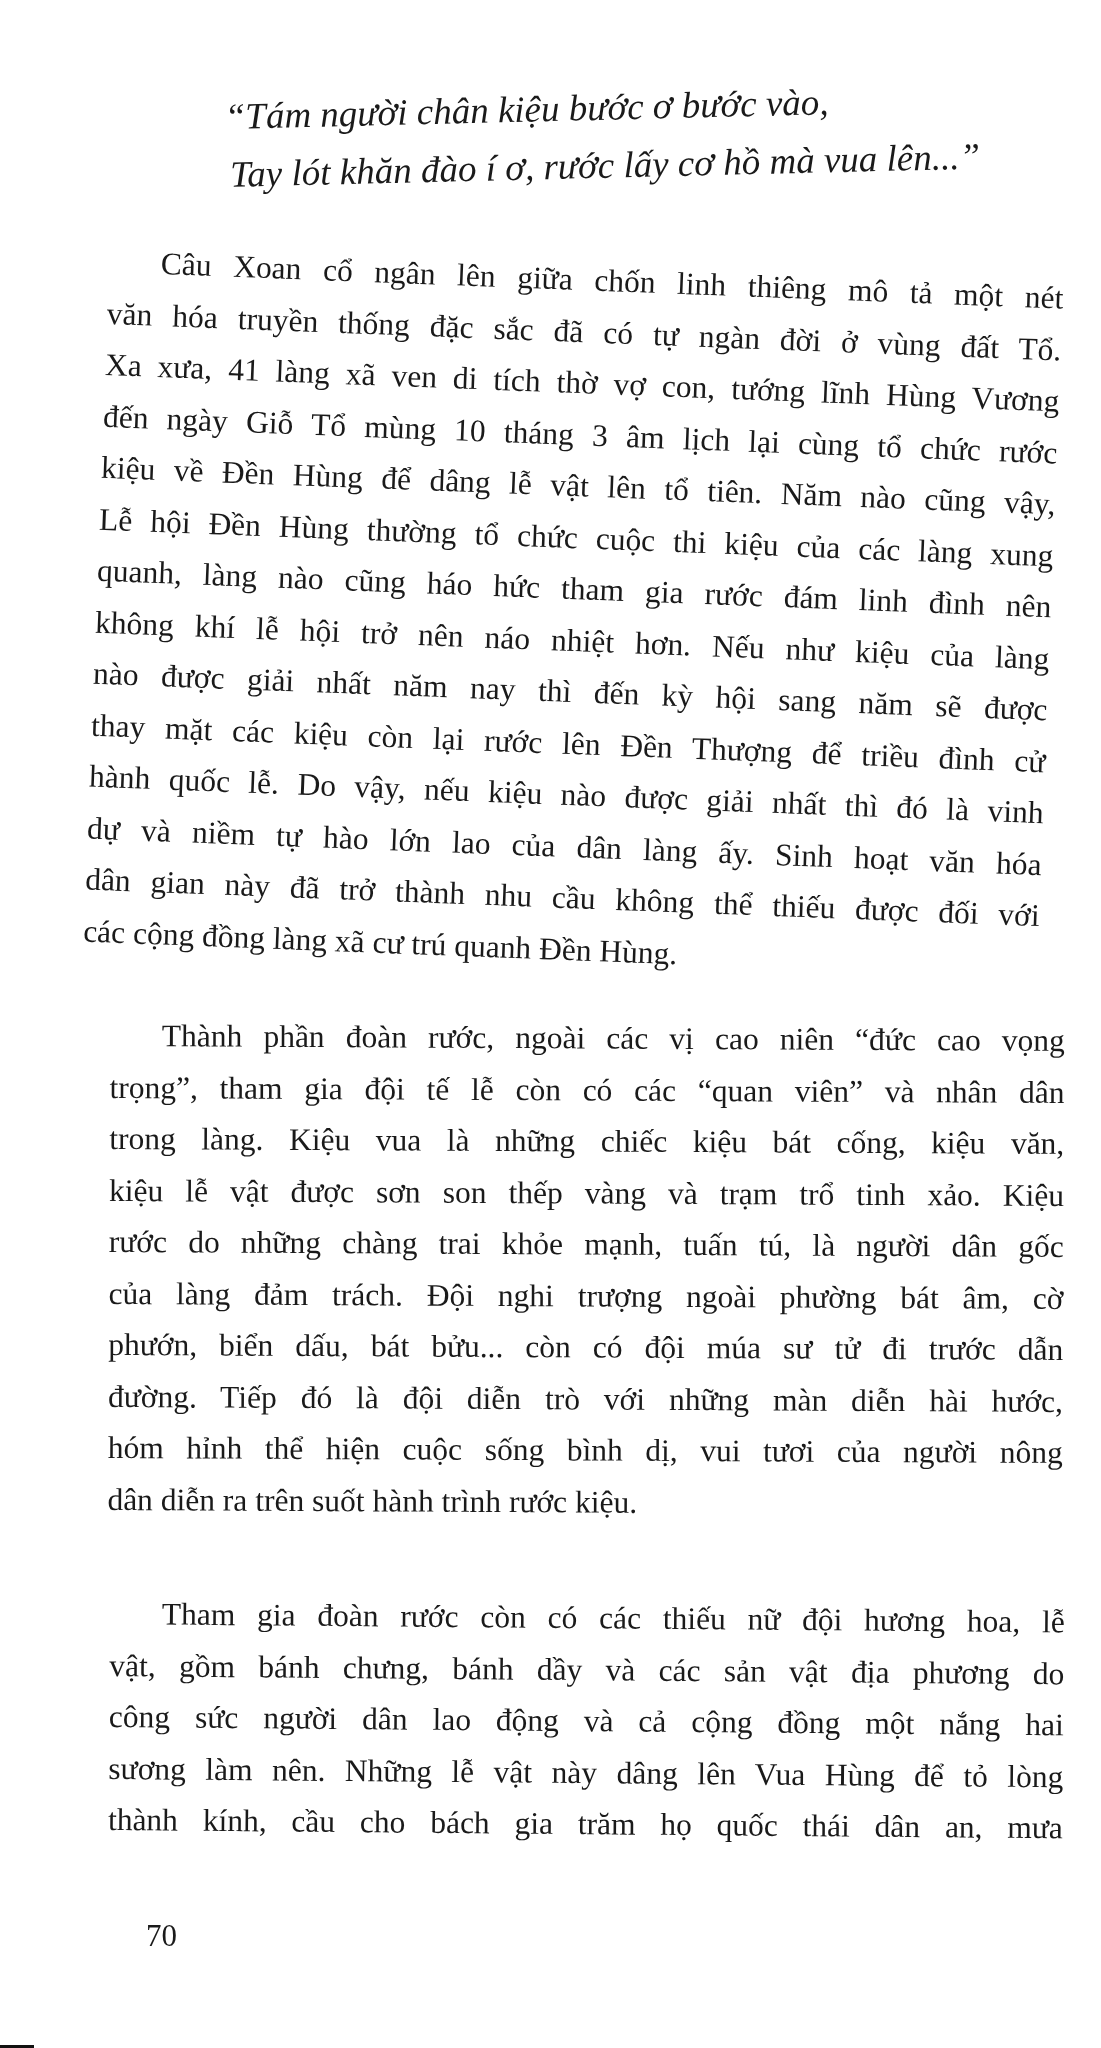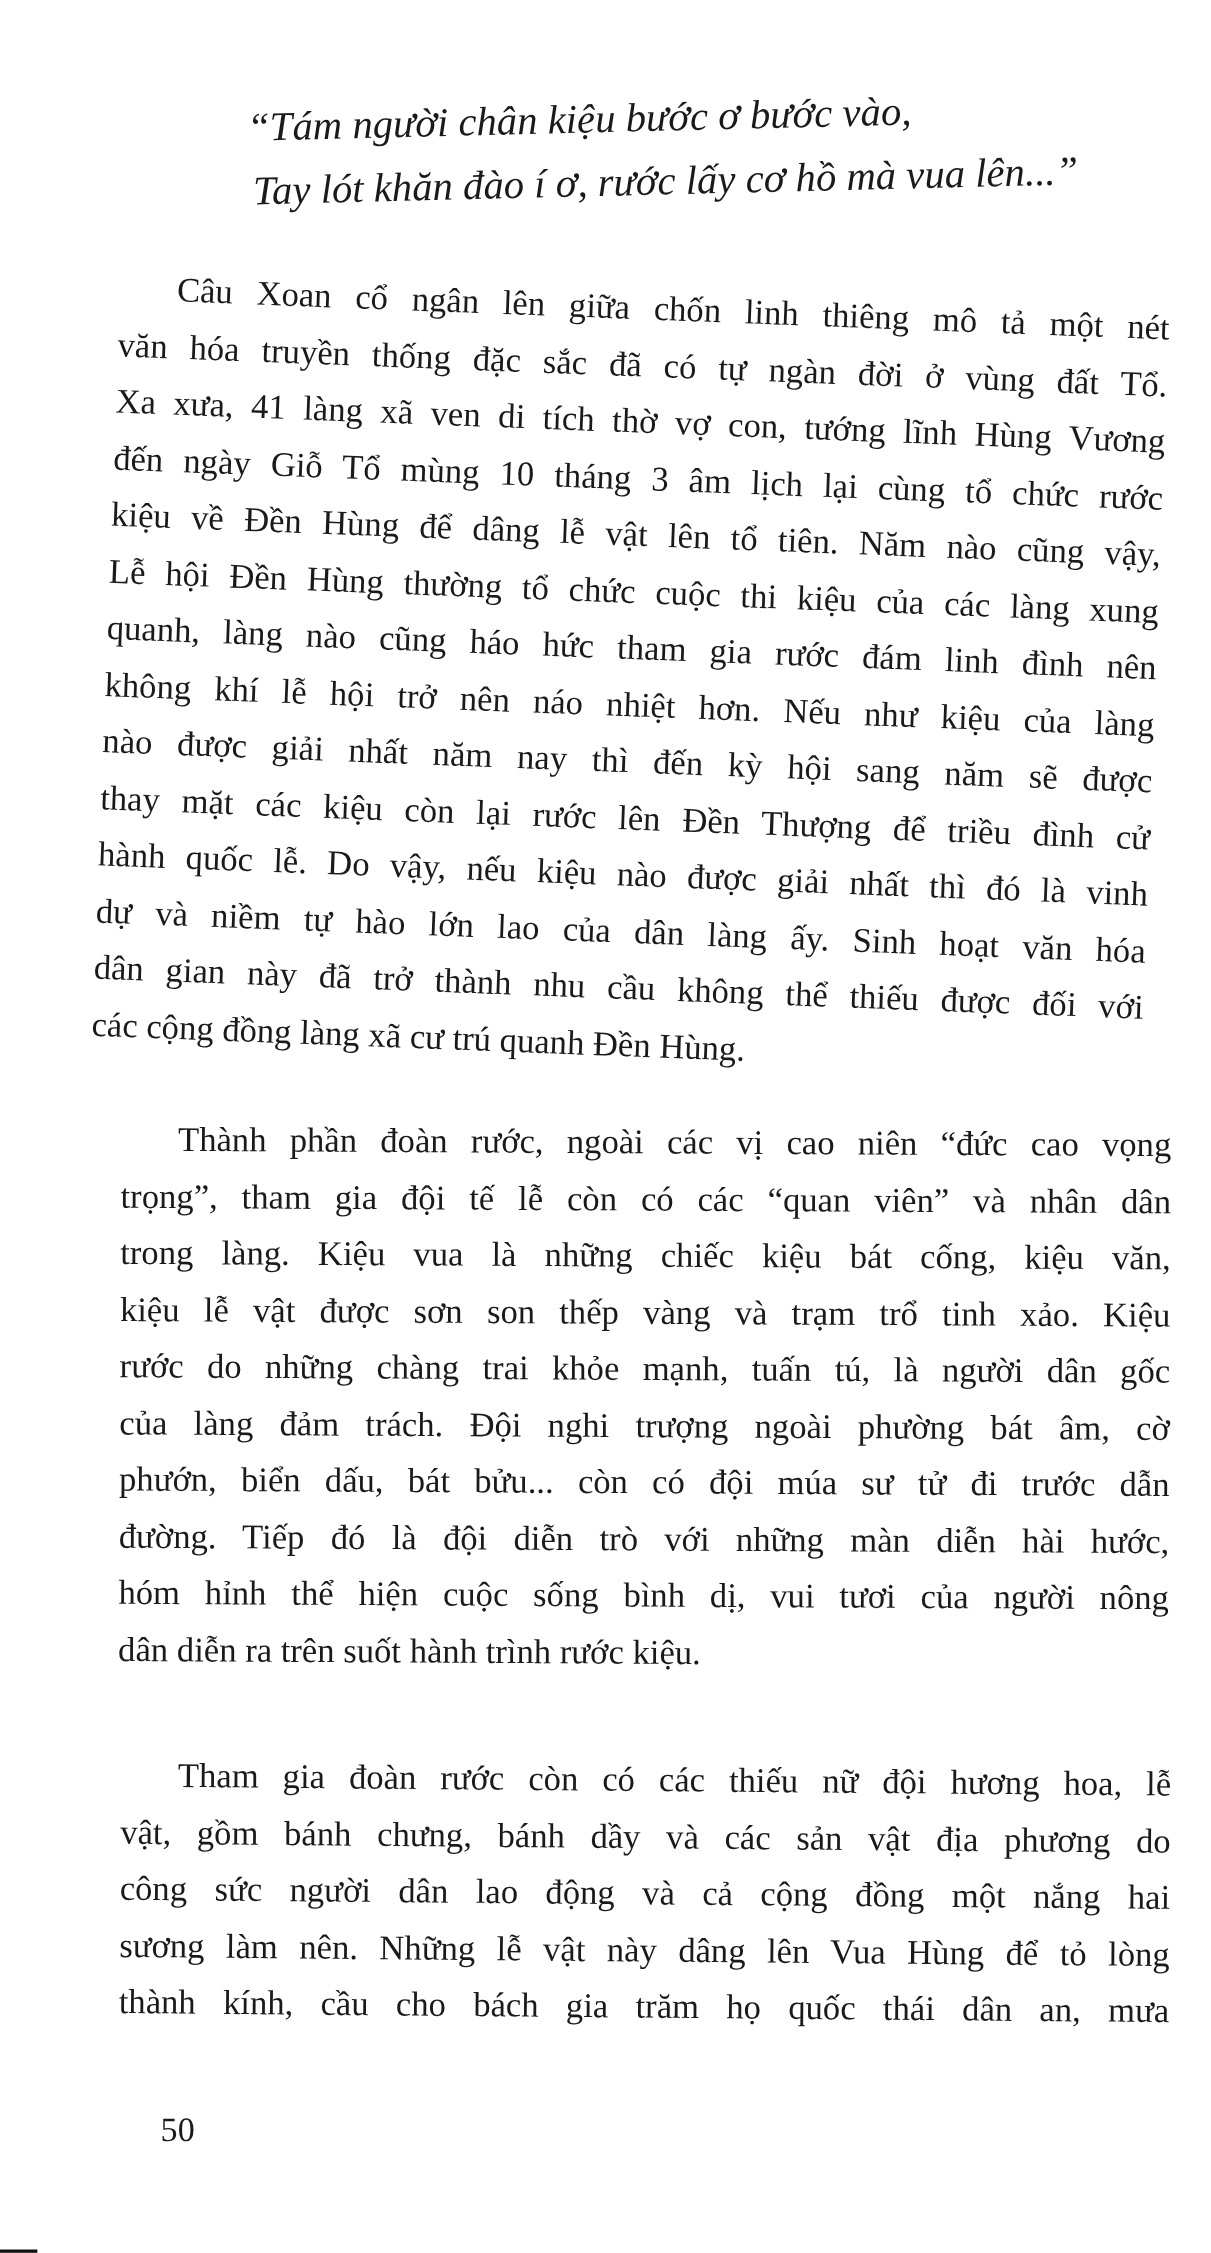--- a/index.html
+++ b/index.html
@@ -113,16 +113,16 @@
   </div>
 
   <div class="body-text para3">
     <span class="ln indent">Tham gia đoàn rước còn có các thiếu nữ đội hương hoa, lễ</span>
     <span class="ln">vật, gồm bánh chưng, bánh dầy và các sản vật địa phương do</span>
     <span class="ln">công sức người dân lao động và cả cộng đồng một nắng hai</span>
     <span class="ln">sương làm nên. Những lễ vật này dâng lên Vua Hùng để tỏ lòng</span>
     <span class="ln">thành kính, cầu cho bách gia trăm họ quốc thái dân an, mưa</span>
   </div>
 
-  <div class="page-number">50</div>
+  <div class="page-number">70</div>
 
   <div class="edge-mark"></div>
 </div>
 
 </body></html>

